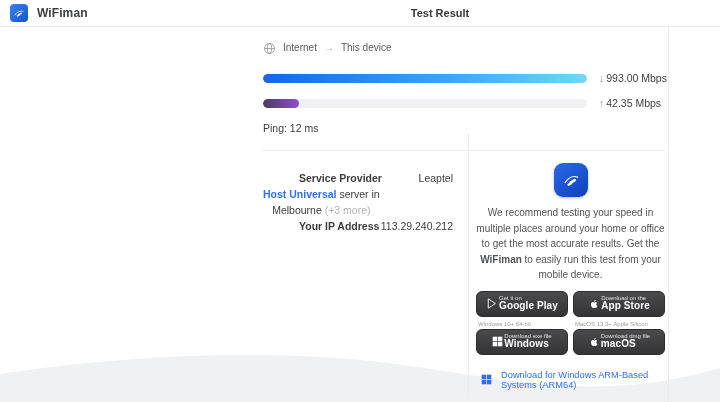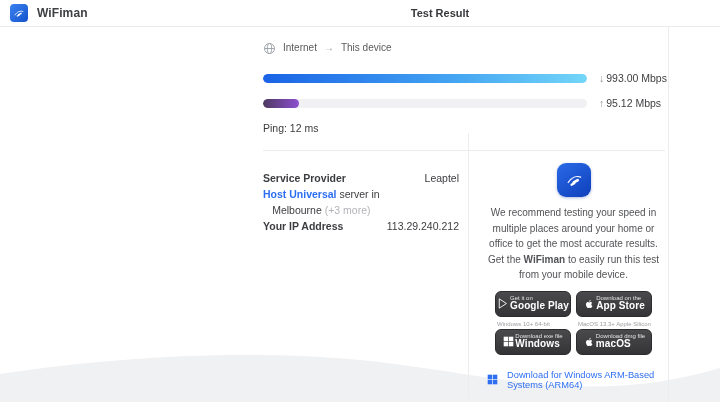--- a/index.html
+++ b/index.html
@@ -41,40 +41,40 @@
   .speed-label .arr { color:#96979c; margin-right:2px; }
 
   .ping { margin-top:13px; font-size:10.5px; color:#3a3b3e; }
 
   .h-divider { margin-top:16px; height:1px; background:#ececef; width:402px; }
 
   
   .columns { display:flex; margin-top:0; }
   .col-left { width:196px; padding-top:19px; }
   .detail-row { display:flex; justify-content:space-between; font-size:10.5px; line-height:16px; color:#3c3d40; }
-  .detail-label { font-weight:600; color:#3c3d40; }
+  .detail-label { font-weight:600; color:#3c3d40;margin-left:36px; }
   .detail-value { text-align:center; }
   .link-inline { color:#2e6ff2; font-weight:600; }
   .muted { color:#b2b3b8; }
 
   .col-right { flex:1; margin-left:23px; padding-top:12px; text-align:center; }
   .app-icon { width:34px; height:34px; margin:0 auto; border-radius:9px;
     background:linear-gradient(145deg,#2a6ae8,#0f3fba); display:flex; align-items:center; justify-content:center;
     box-shadow:0 1px 3px rgba(20,60,160,.35); }
   .promo-title { margin-top:9px; font-size:11px; font-weight:700; color:#35363a; }
   .promo-desc { margin-top:8px; font-size:10px; line-height:1.55; color:#525356; }
   .promo-desc b { font-weight:700; }
 
   
   .badges { margin-top:8px; }
   .badge-row { display:flex; justify-content:center; gap:5px; }
   .badge-row.second { margin-top:12px; }
   .badge-wrap { position:relative; }
   .badge-above { position:absolute; top:-8px; left:2px; font-size:6px; color:#9b9ca1; white-space:nowrap; }
-  .store-badge { width:76px; height:26px; border-radius:6px; border:1px solid #2c2c2e;
+  .store-badge { width:92px; height:26px; border-radius:6px; border:1px solid #2c2c2e;
     background:linear-gradient(180deg,#4a4a4d,#343437); display:flex; align-items:center; justify-content:center;
     gap:1px; color:#fff; cursor:pointer; }
   .store-badge .txt { text-align:left; line-height:1.05; }
   .store-badge .small { font-size:6px; color:#e3e3e6; display:block; }
   .store-badge .big { font-size:10px; font-weight:600; display:block; letter-spacing:.1px; }
 
   
   .dl-links { margin-top:15px; text-align:left; padding-left:5px; }
   .dl-link { display:flex; align-items:center; gap:9px; margin-top:13px; font-size:9.3px;
     color:#2e6ff2; cursor:pointer; }
@@ -126,21 +126,21 @@
       <div class="speed-label">
         <span class="arr">↓</span><span>993.00 Mbps</span>
       </div>
     </div>
 
     <div class="speed-row">
       <div class="bar-track">
         <div class="bar-fill upload" style="width: 11%;"></div>
       </div>
       <div class="speed-label">
-        <span class="arr">↑</span><span>95.12 Mbps</span>
+        <span class="arr">↑</span><span>42.35 Mbps</span>
       </div>
     </div>
 
     <div class="ping">Ping: 12 ms</div>
 
     <div class="h-divider"></div>
 
     <div class="columns">
 
       <div class="col-left">

